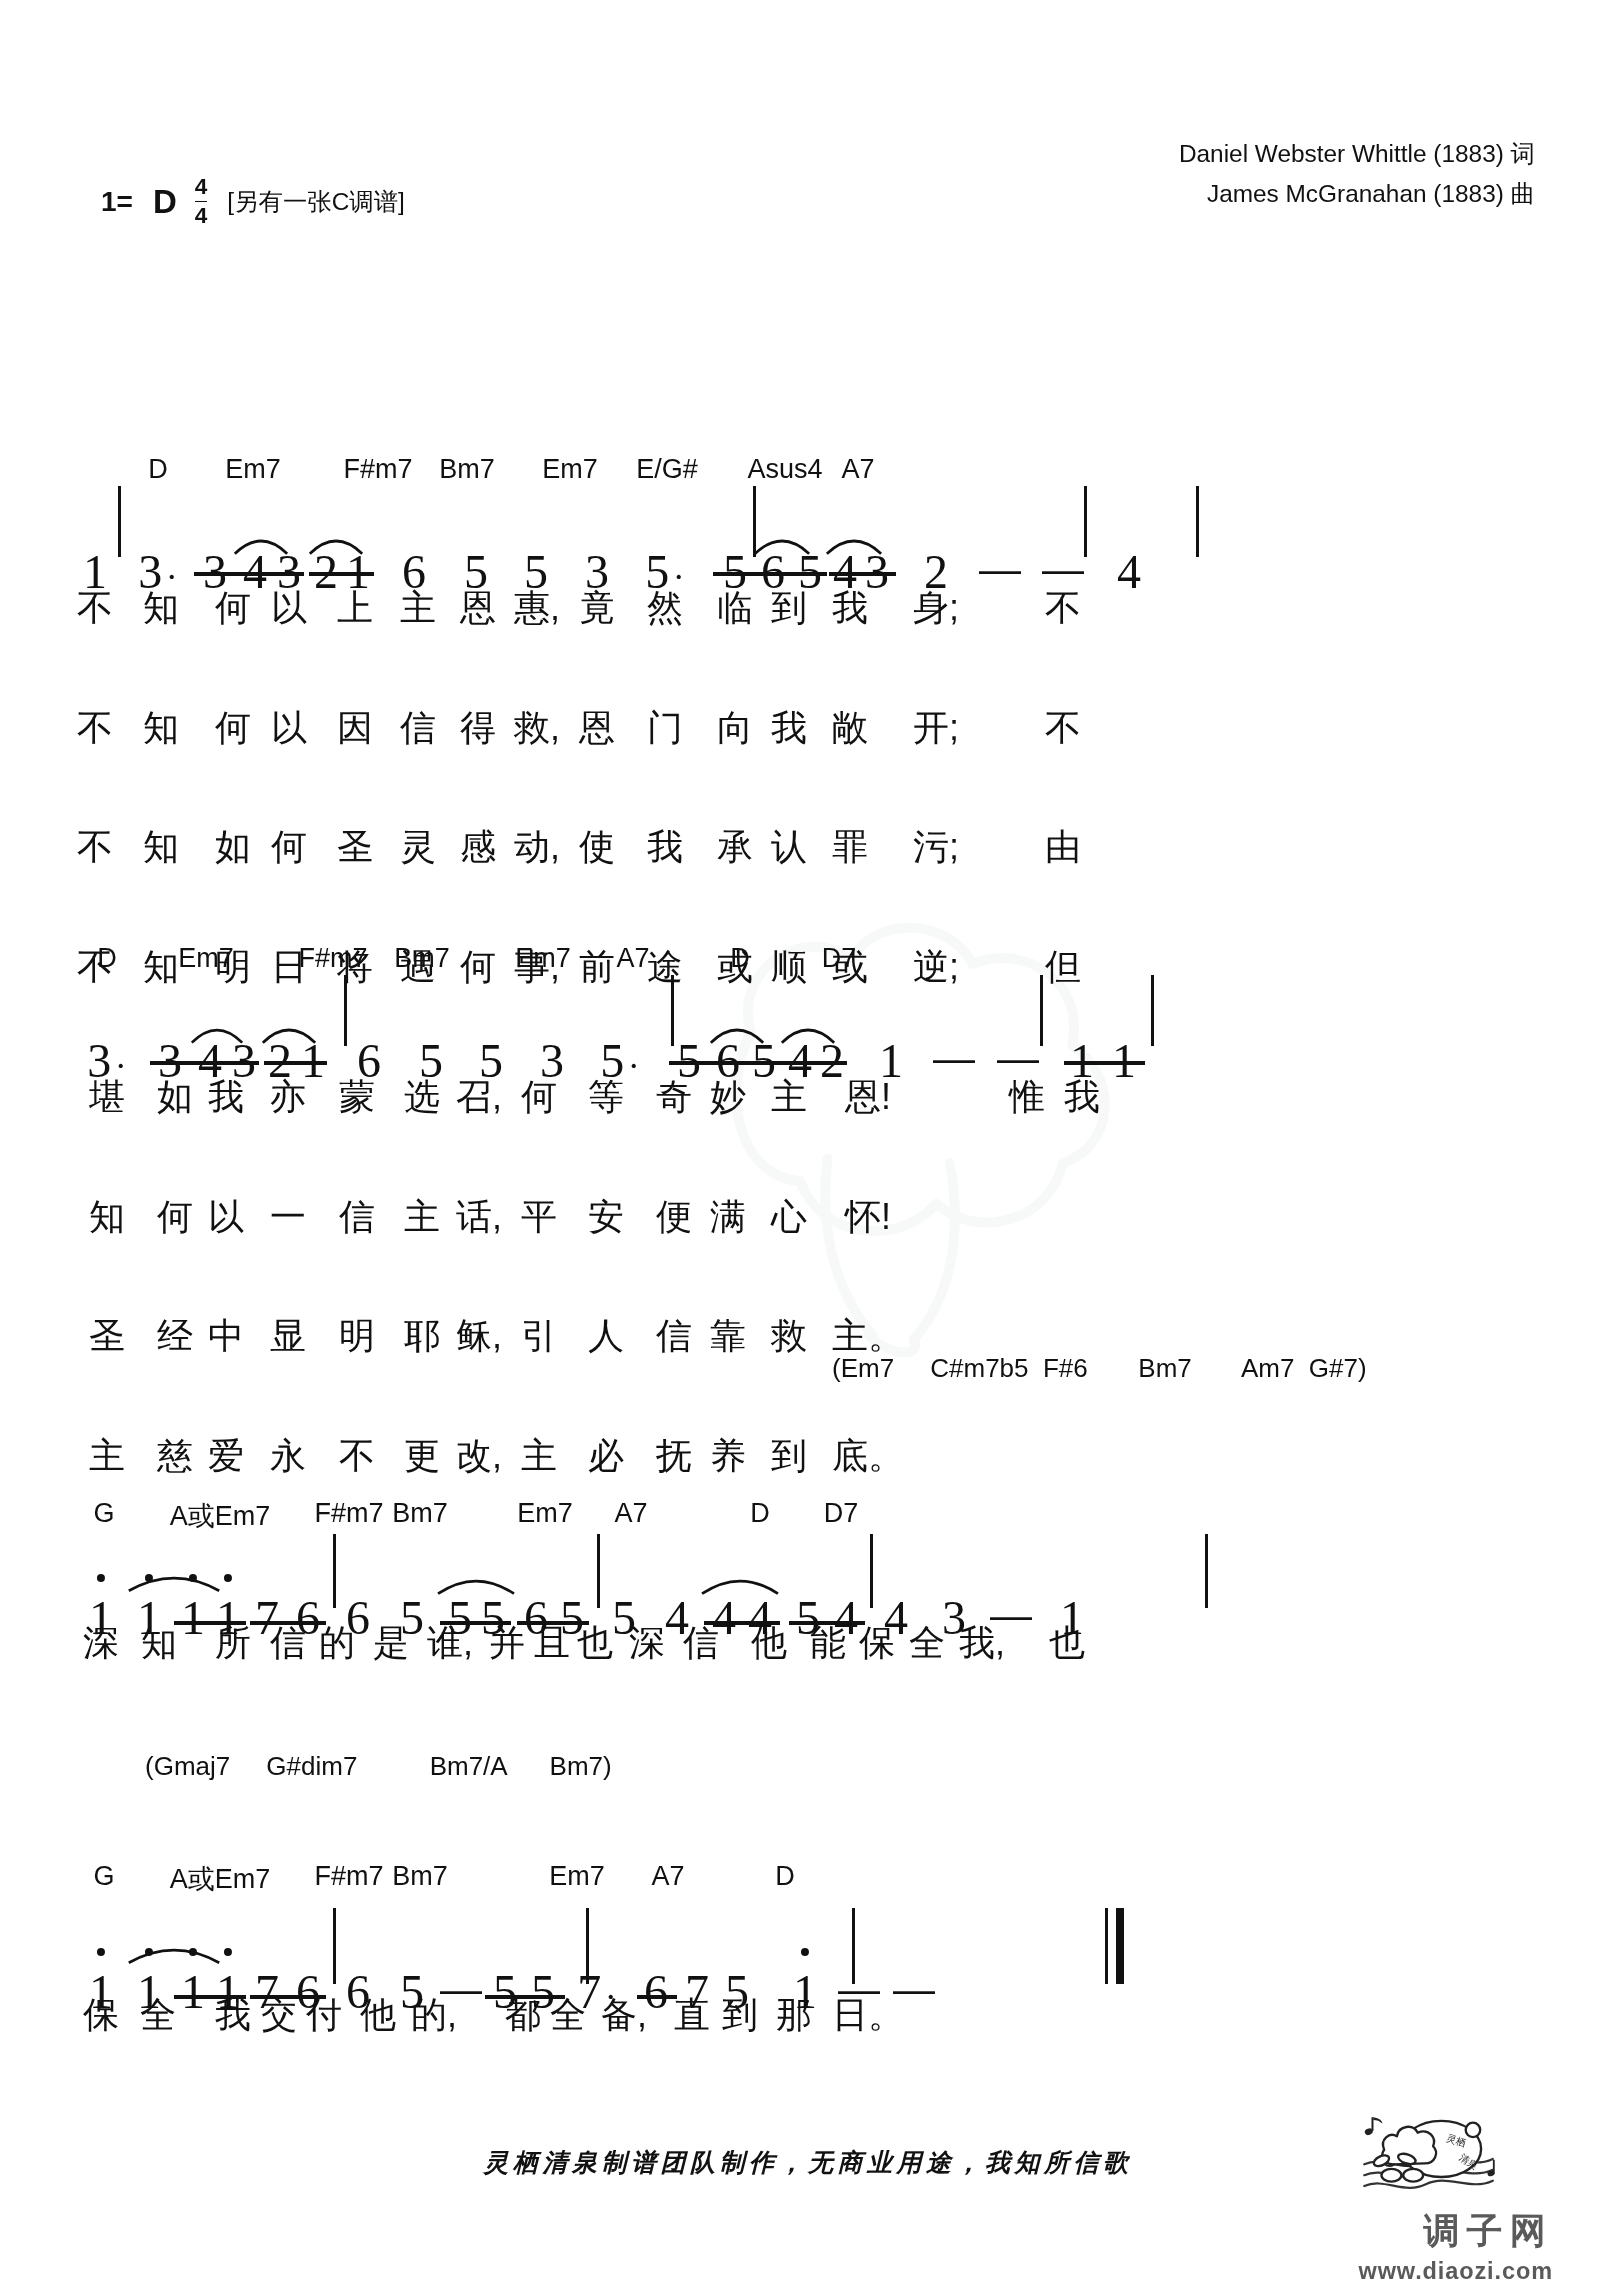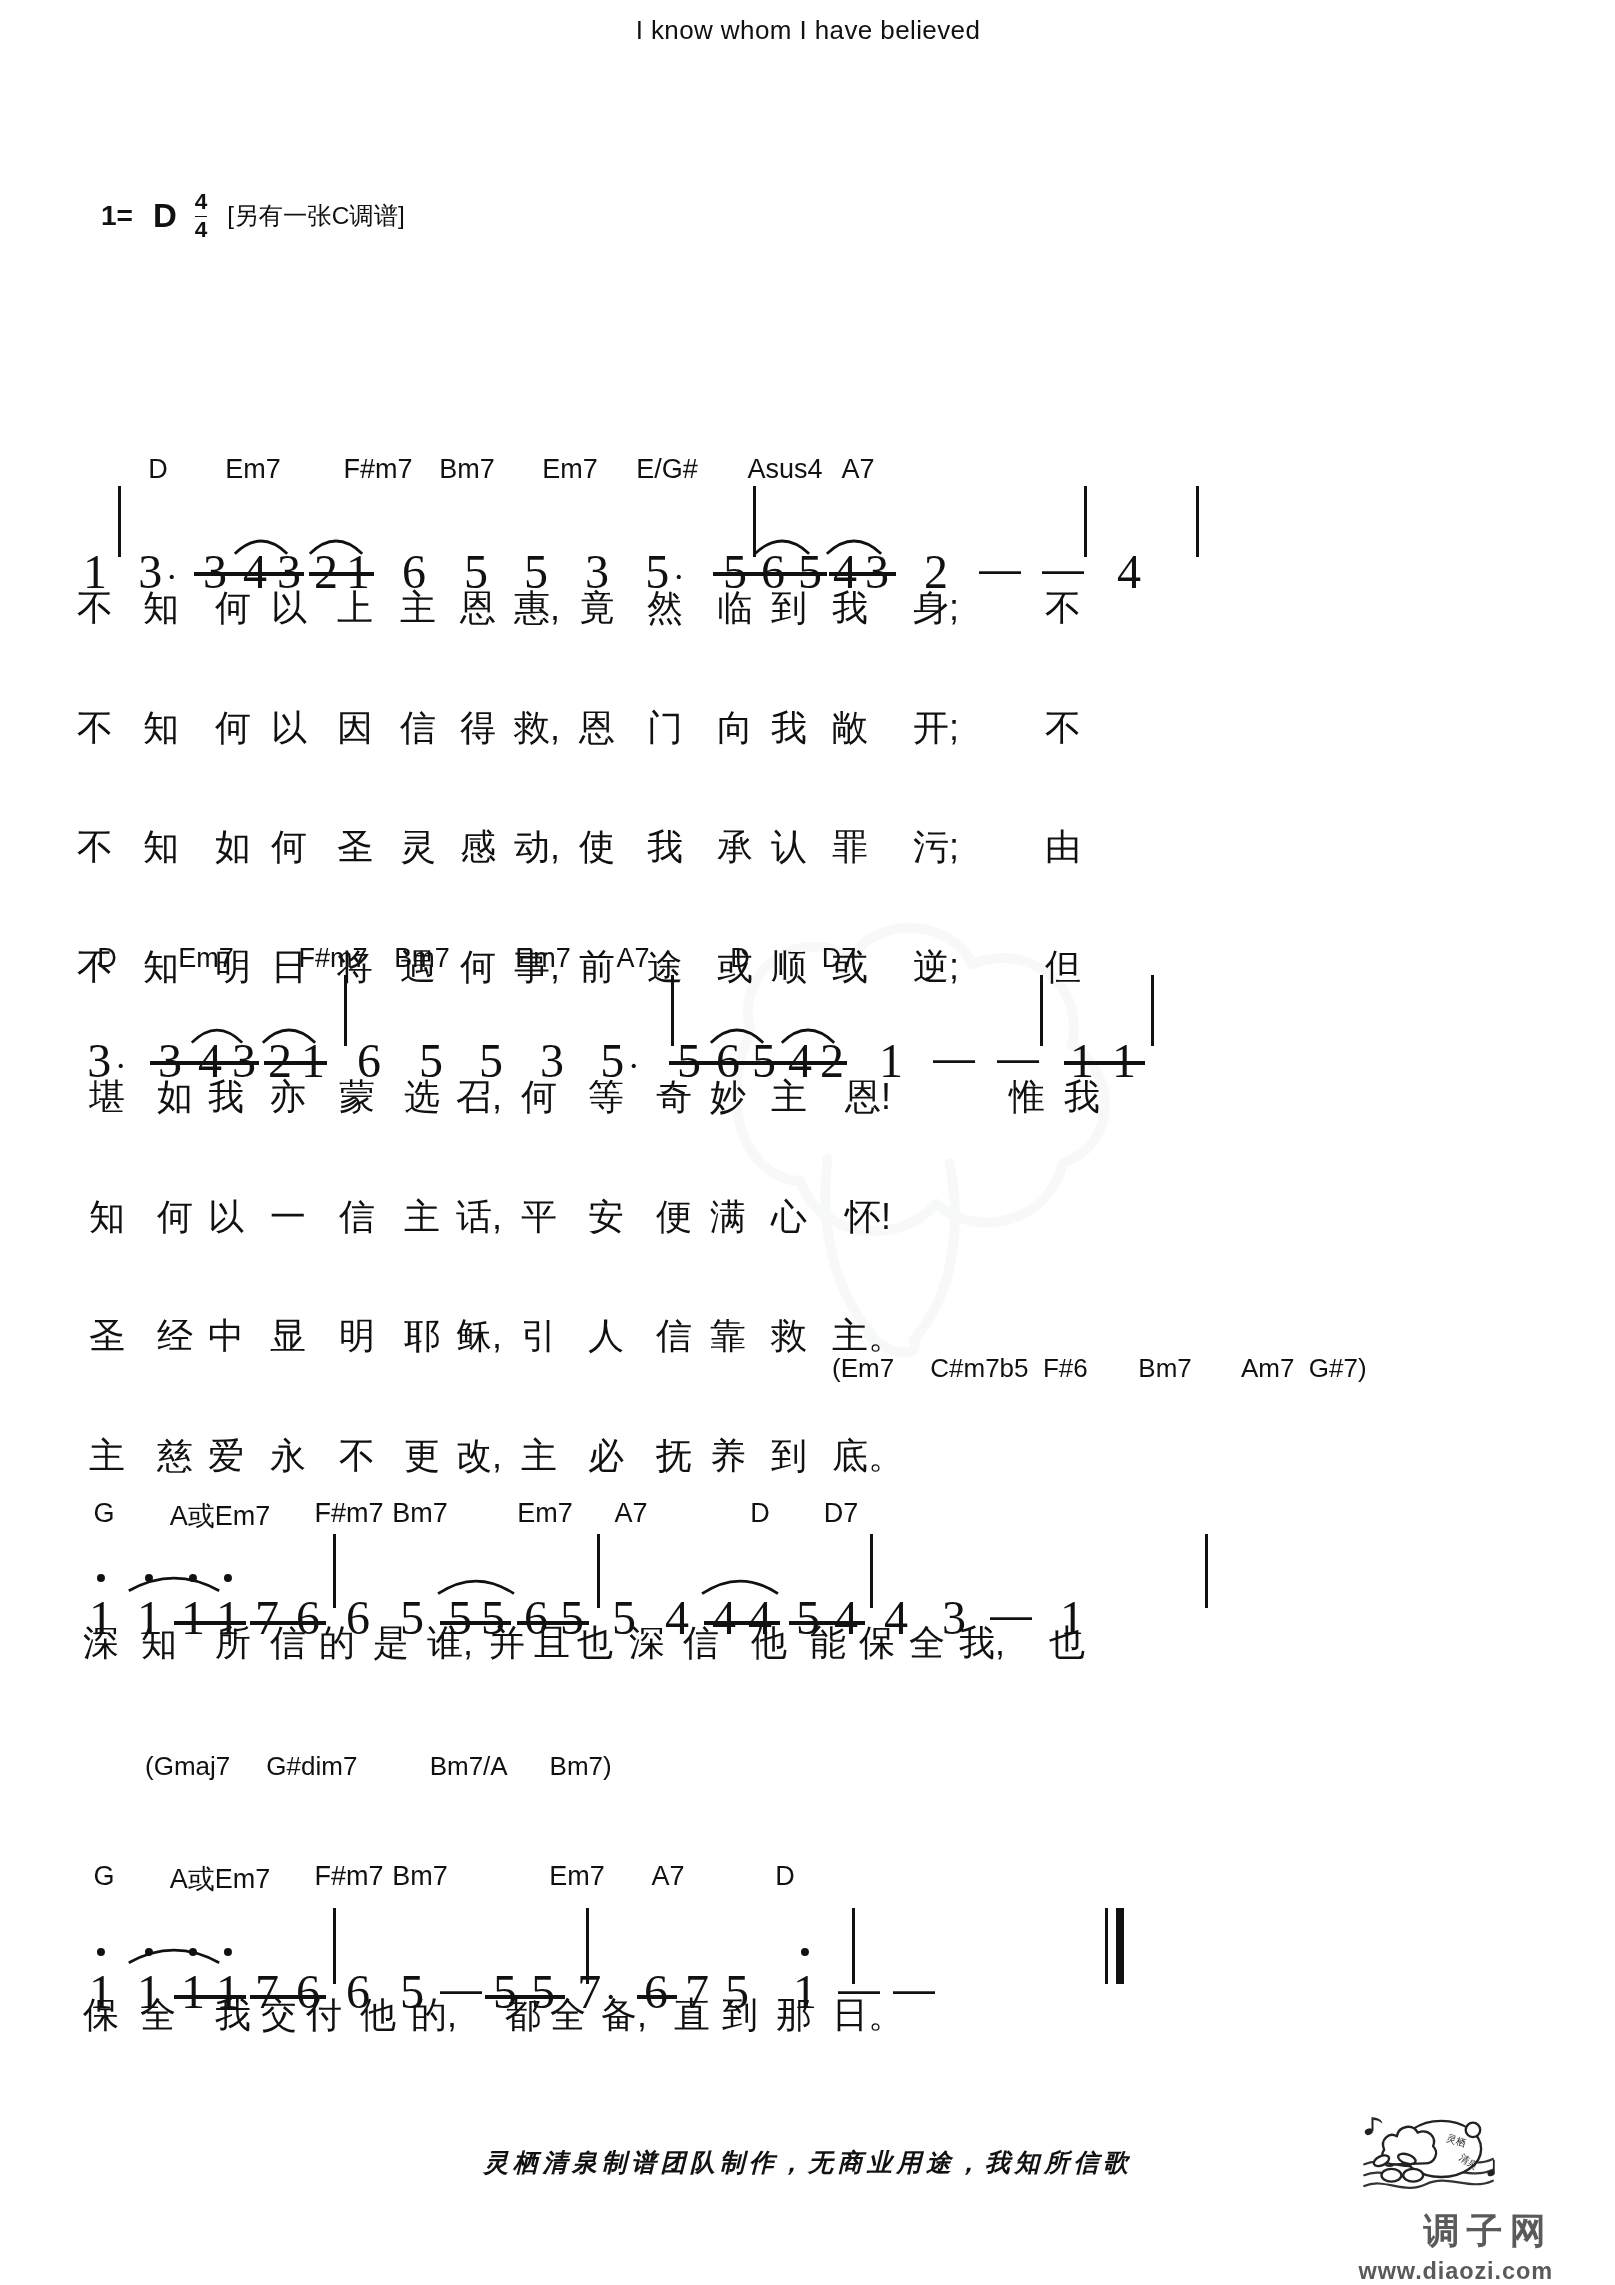--- a/index.html
+++ b/index.html
@@ -150,21 +150,24 @@
 <svg id="watermark" viewBox="0 0 620 560">
   <g fill="none" stroke="#9aa3ad" stroke-width="11" stroke-linejoin="round" stroke-linecap="round">
     <path d="M140 160 C120 90 200 40 250 80 C280 30 360 35 385 85 C450 60 510 110 495 175 C545 205 545 285 485 305 C470 370 390 390 345 350 C300 400 215 385 195 325 C130 320 105 235 140 160 Z"></path>
     <path d="M225 300 C215 380 235 450 275 495"></path>
     <path d="M360 305 C375 385 360 455 320 500"></path>
     <path d="M270 495 C295 520 330 520 320 500"></path>
   </g>
 </svg>
 
 <div id="header">
-  <div id="subtitle">I know whom I have believed</div>
+  <div id="credits">
+    <div>Daniel Webster Whittle (1883) 词</div>
+    <div>James McGranahan (1883) 曲</div>
+  </div>
   <div id="keyline">
     <span class="kl-eq">1=</span>
     <span class="kl-key">D</span>
     <span class="kl-meter">
       <span class="num">4</span>
       <span class="den">4</span>
     </span>
     <span class="kl-note">[另有一张C调谱]</span>
   </div>
 </div>

